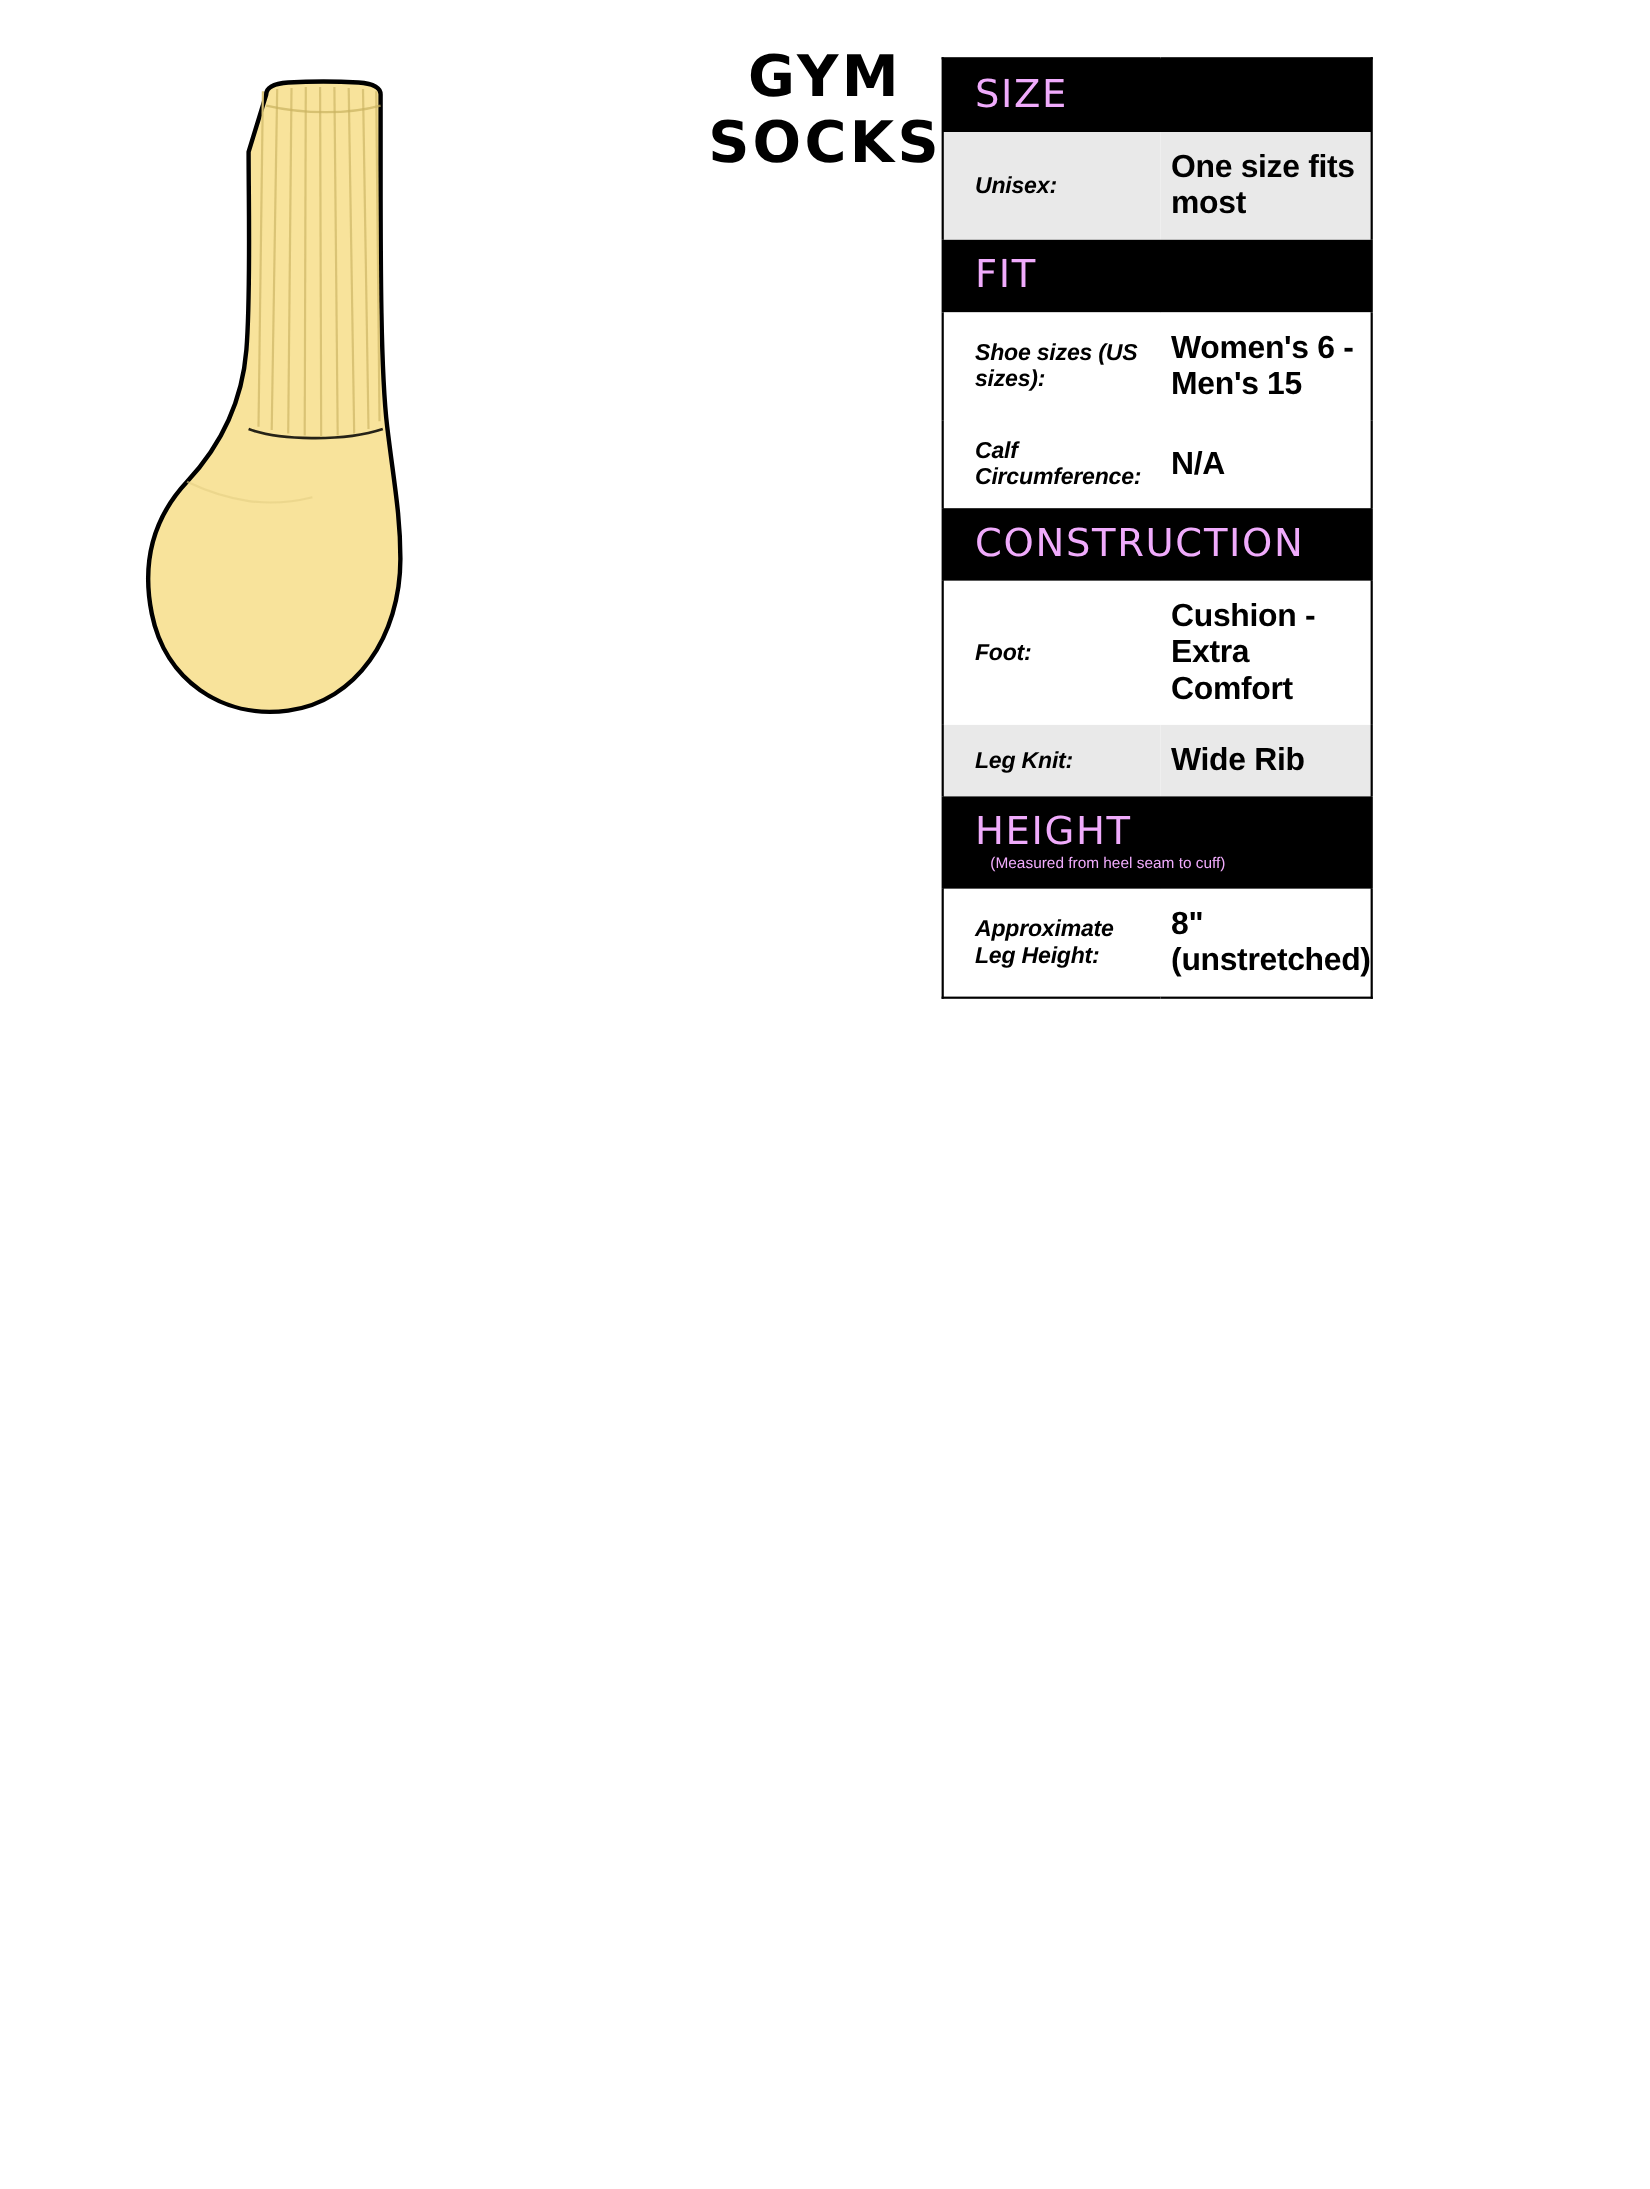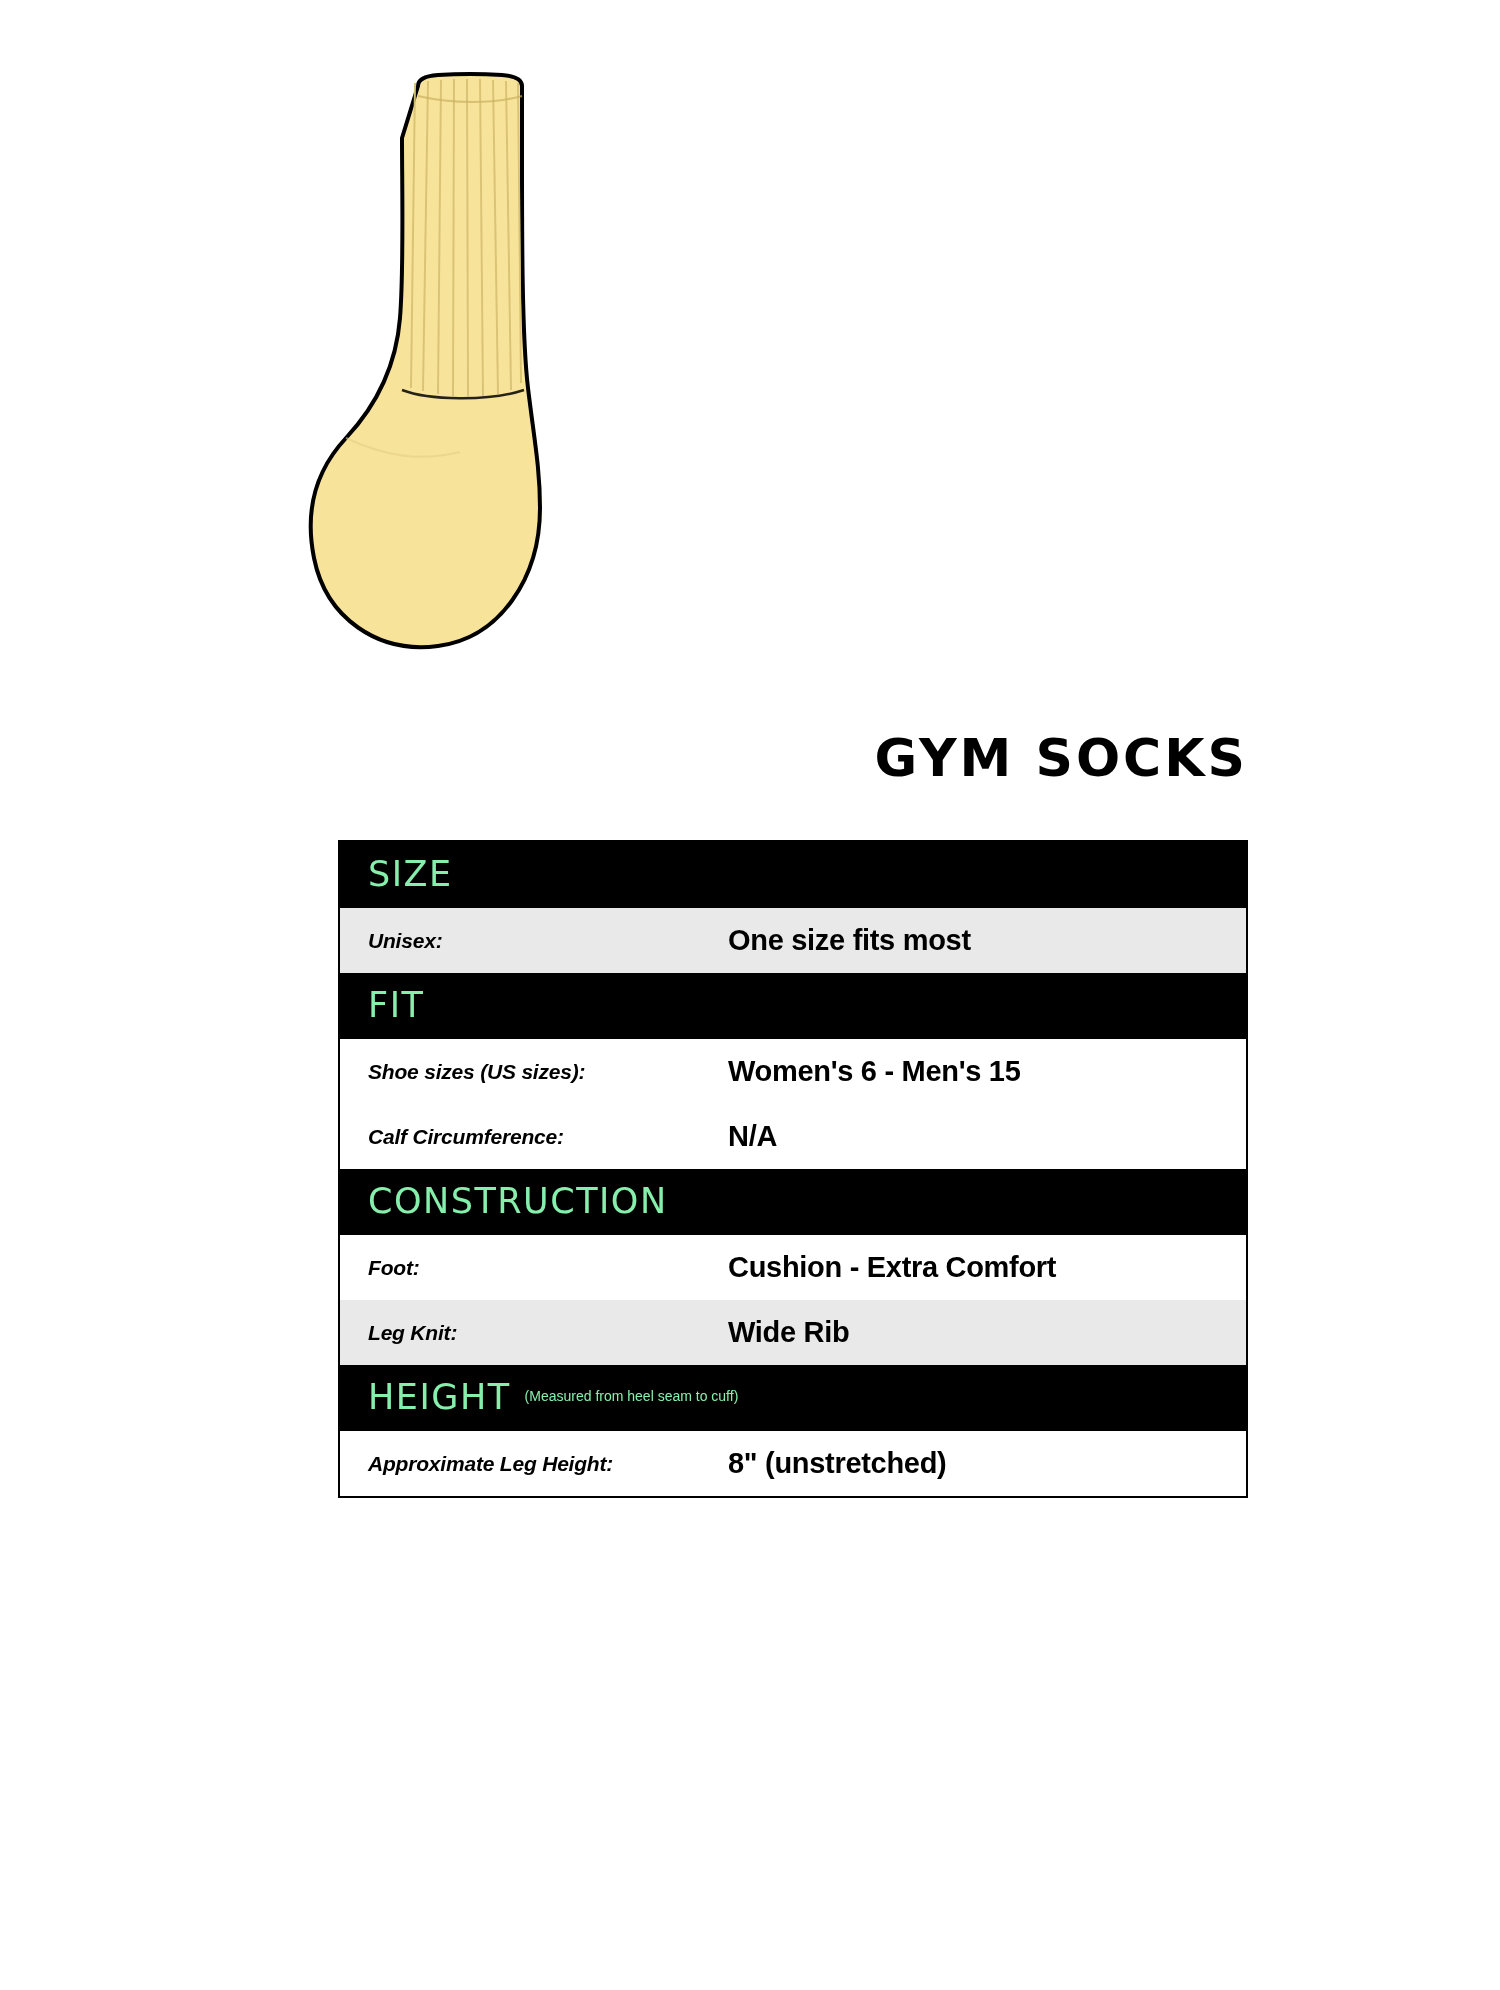--- a/index.html
+++ b/index.html
@@ -14,22 +14,22 @@
     color: #000000;
     position: relative;
     overflow: hidden;
   }
 
   .page {
     width: 1248px;
     height: 1990px;
     position: relative;
     display: flex;
-    flex-direction: column;
-    align-items: flex-end;
+    flex-direction: row;
+    align-items: flex-start;
   }
 
   
   .illustration {
     margin-top: 38px;
     width: 1500px;
     height: 650px;
     display: flex;
     justify-content: center;
     align-items: flex-start;
@@ -52,21 +52,21 @@
   
   .spec-table {
     margin-top: 52px;
     width: 910px;
     border: 2px solid #000;
     border-collapse: collapse;
     box-sizing: border-box;
   }
   .section-row {
     background: #000000;
-    color: #86efac;
+    color: #f0abfc;
   }
   .section-row .section-cell {
     padding: 12px 28px 14px 28px;
   }
   .section-title {
     font-size: 35px;
     letter-spacing: 1.5px;
     font-weight: 400;
     font-family: "DejaVu Sans", sans-serif;
     display: inline-block;

